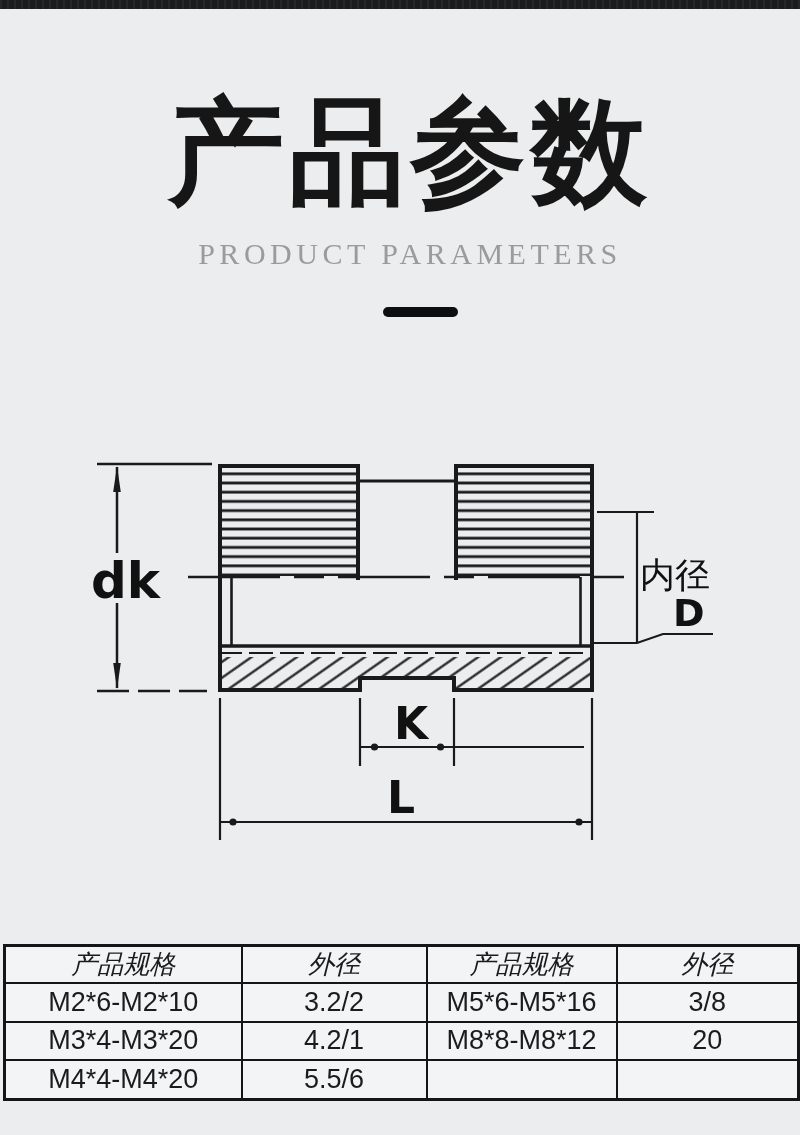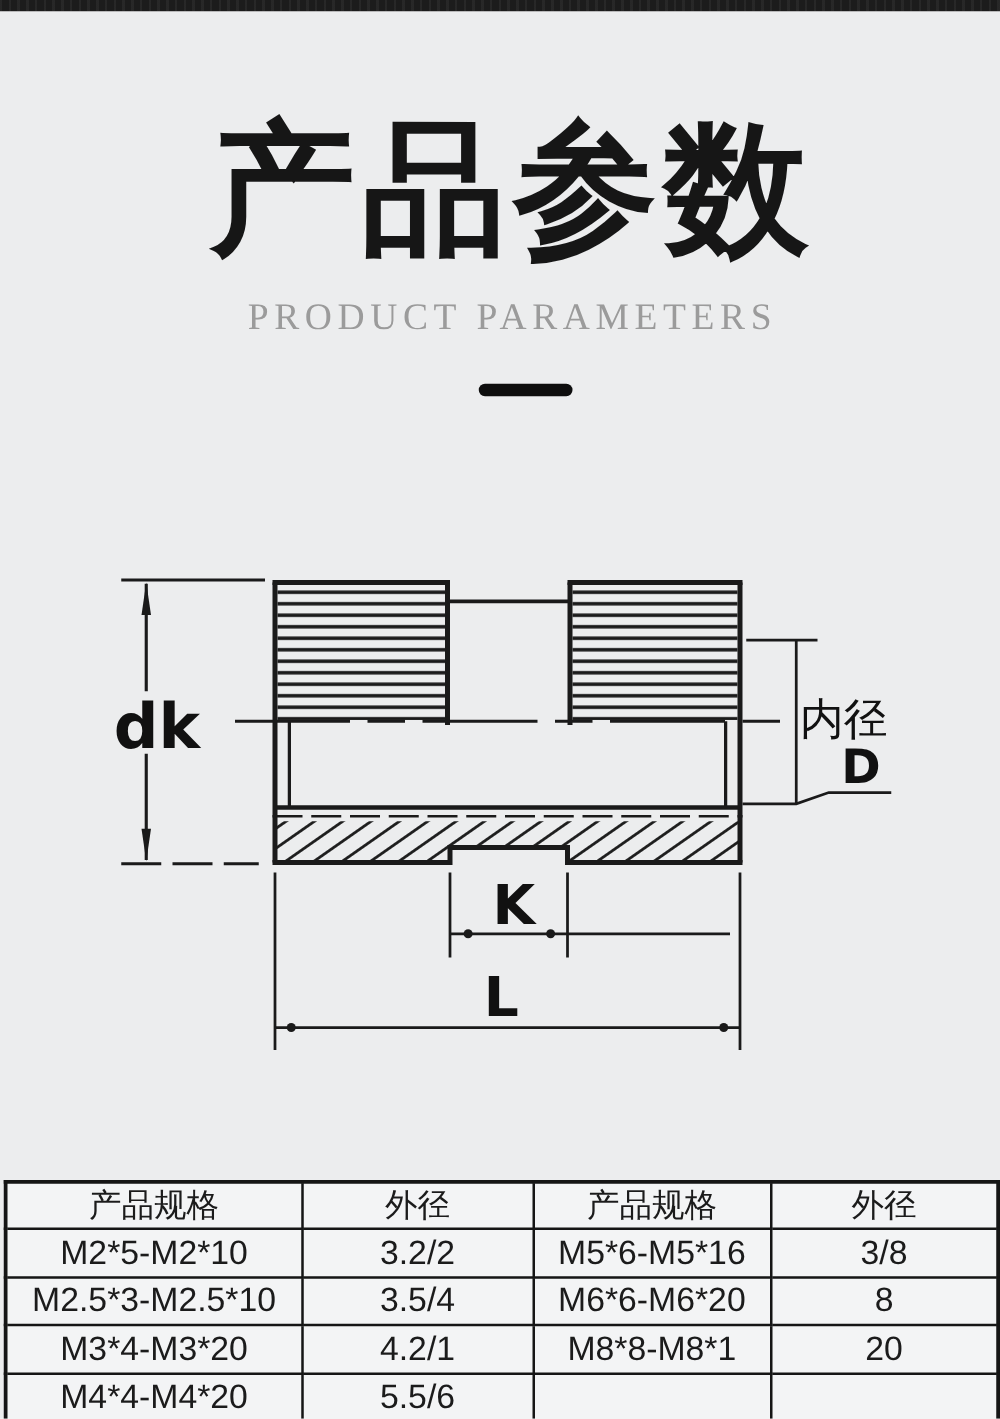--- a/index.html
+++ b/index.html
@@ -47,21 +47,21 @@
     border-collapse:collapse;table-layout:fixed;
     border:3px solid #151515;
     font-size:27px;color:#1B1B1B;
     background:#F3F4F5;
   }
   .spec-table th,.spec-table td{
     border:2.5px solid #151515;
     text-align:center;vertical-align:middle;
     padding:0;font-weight:normal;white-space:nowrap;
   }
-  .spec-table th{height:31px;font-size:26px;}
+  .spec-table th{height:31px;font-size:26px;font-style:italic;}
   .spec-table td{height:36.5px;}
 </style>
 </head>
 <body>
 
 <div class="page">
 
   <div class="top-bar"></div>
 
   <div class="hdr">
@@ -144,35 +144,29 @@
         <col style="width:182px">
     </colgroup>
     <tbody>
         <tr>
       <th>产品规格</th>
       <th>外径</th>
       <th>产品规格</th>
       <th>外径</th>
     </tr>
     <tr>
-      <td>M2*5-M2*10</td>
+      <td>M2*6-M2*10</td>
       <td>3.2/2</td>
       <td>M5*6-M5*16</td>
       <td>3/8</td>
     </tr>
     <tr>
-      <td>M2.5*3-M2.5*10</td>
-      <td>3.5/4</td>
-      <td>M6*6-M6*20</td>
-      <td>8</td>
-    </tr>
-    <tr>
       <td>M3*4-M3*20</td>
       <td>4.2/1</td>
-      <td>M8*8-M8*1</td>
+      <td>M8*8-M8*12</td>
       <td>20</td>
     </tr>
     <tr>
       <td>M4*4-M4*20</td>
       <td>5.5/6</td>
       <td></td>
       <td></td>
     </tr>
   </tbody>
     </table>

